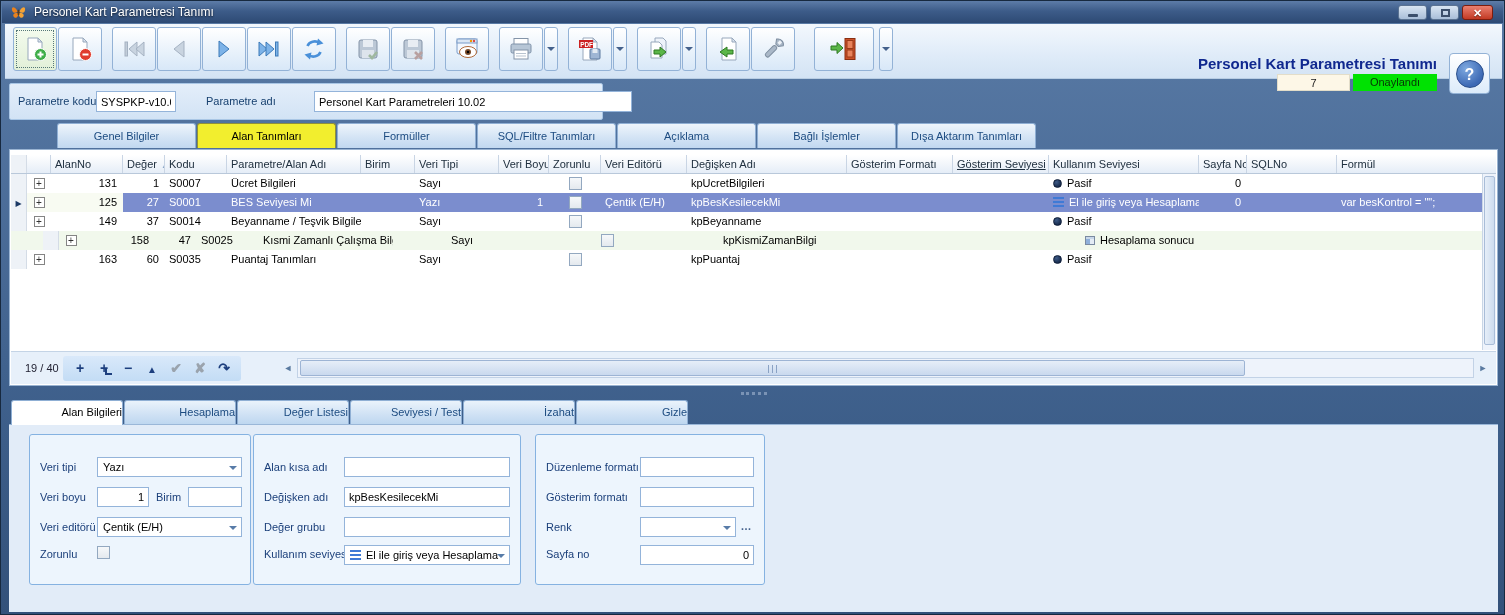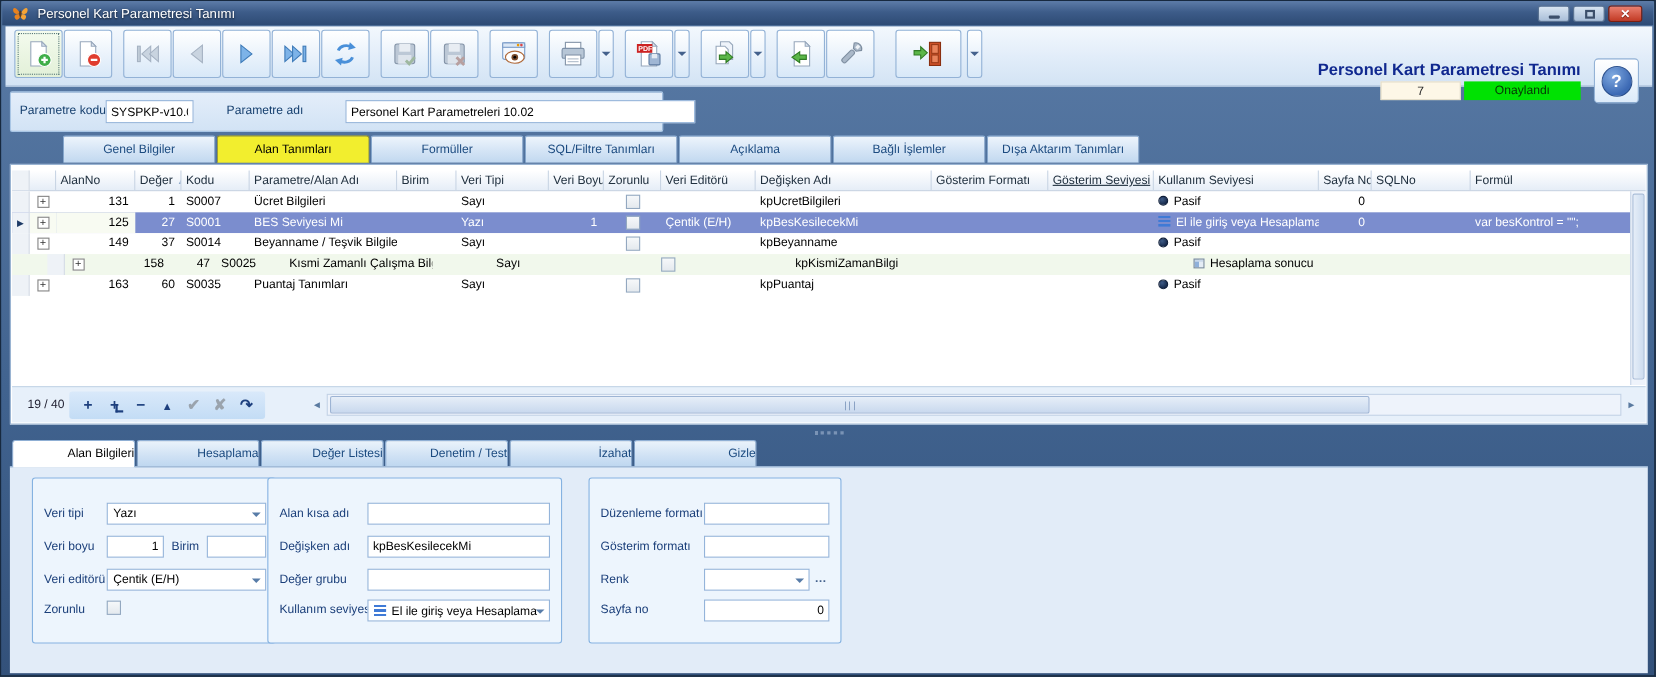--- a/index.html
+++ b/index.html
@@ -39,21 +39,21 @@
     border:4px solid transparent; border-top-color:#44618c; margin-top:4px; }
   .tgap { width:9px; }
   .tgap-s { width:4px; }
 
   
   .hdr-title { position:absolute; right:65px; top:31px; width:420px; text-align:right;
     font-size:15px; font-weight:bold; color:#10288f; }
   .hdr-badges { position:absolute; right:65px; top:50px; display:flex; }
   .hdr-count { width:73px; height:17px; background:#fdf7e7; border:1px solid #e3ddc9;
     text-align:center; line-height:16px; color:#222; }
-  .hdr-status { width:106px; height:17px; margin-left:3px; background:#00e202; color:#063306;
+  .hdr-status { width:84px; height:17px; margin-left:3px; background:#00e202; color:#063306;
     text-align:center; line-height:16px; }
   .helpbtn { position:absolute; right:12px; top:29px; width:41px; height:41px;
     border:1px solid #93b2d6; border-radius:4px;
     background:linear-gradient(180deg,#ffffff,#dcebfa); display:flex; align-items:center; justify-content:center; }
   .helpbtn .q { width:28px; height:28px; border-radius:50%;
     background:radial-gradient(circle at 35% 30%, #7fa9e0, #3c69b4 70%); border:1px solid #2a4f8c;
     color:#fff; font-weight:bold; font-size:16px; text-align:center; line-height:27px; }
   .helpbtn .q::before { content:"?"; }
 
   
@@ -152,21 +152,21 @@
     color:#1c4b80; border:1px solid #8fafd4; border-bottom:none; border-radius:3px 3px 0 0;
     background:linear-gradient(180deg,#eaf3fb 0%, #cfe1f4 60%, #bed7f0 100%); }
   .stab.active { background:#fff; color:#000; height:25px; }
 
   
   .detail { position:absolute; left:8px; top:423px; width:1489px; height:188px;
     background:#e2ecf8; border-top:1px solid #9ab7d8; }
   .gbox { position:absolute; top:9px; height:151px; background:#edf5fd;
     border:1px solid #85b2e1; border-radius:3px; }
   .gbox.b1 { left:20px;  width:222px; }
-  .gbox.b2 { left:234px; width:268px; }
+  .gbox.b2 { left:244px; width:268px; }
   .gbox.b3 { left:526px; width:230px; }
   .flabel { position:absolute; color:#1b3f7a; white-space:nowrap; }
   .finput { position:absolute; height:20px; border:1px solid #94b4da; background:#fff;
     font-family:"Liberation Sans",sans-serif; font-size:11px; padding:1px 4px; }
   .combo { position:absolute; height:20px; border:1px solid #94b4da; background:#fff;
     line-height:18px; padding-left:5px; white-space:nowrap; overflow:hidden; }
   .combo .arr { position:absolute; right:4px; top:8px; width:0; height:0;
     border:4px solid transparent; border-top-color:#587ca8; }
   .combo .ks-ico { margin-top:4px; }
   .dotsbtn { position:absolute; width:16px; height:20px; text-align:center; line-height:18px;
@@ -523,21 +523,21 @@
   </div>
 
   <div class="splitter">
       <div class="dots"></div>
     </div>
 
   <div class="stabs">
     <div class="stab active">Alan Bilgileri</div>
     <div class="stab">Hesaplama</div>
     <div class="stab">Değer Listesi</div>
-    <div class="stab">Denetim / Test</div>
+    <div class="stab">Seviyesi / Test</div>
     <div class="stab">İzahat</div>
     <div class="stab">Gizle</div>
   </div>
 
   <div class="detail">
 
     <div class="gbox b1">
       <span class="flabel r1" style="left:10px; top:26px">Veri tipi</span>
       <div class="combo r1" style="left:67px; width:145px">
         <span>Yazı</span><span class="arr"></span>

